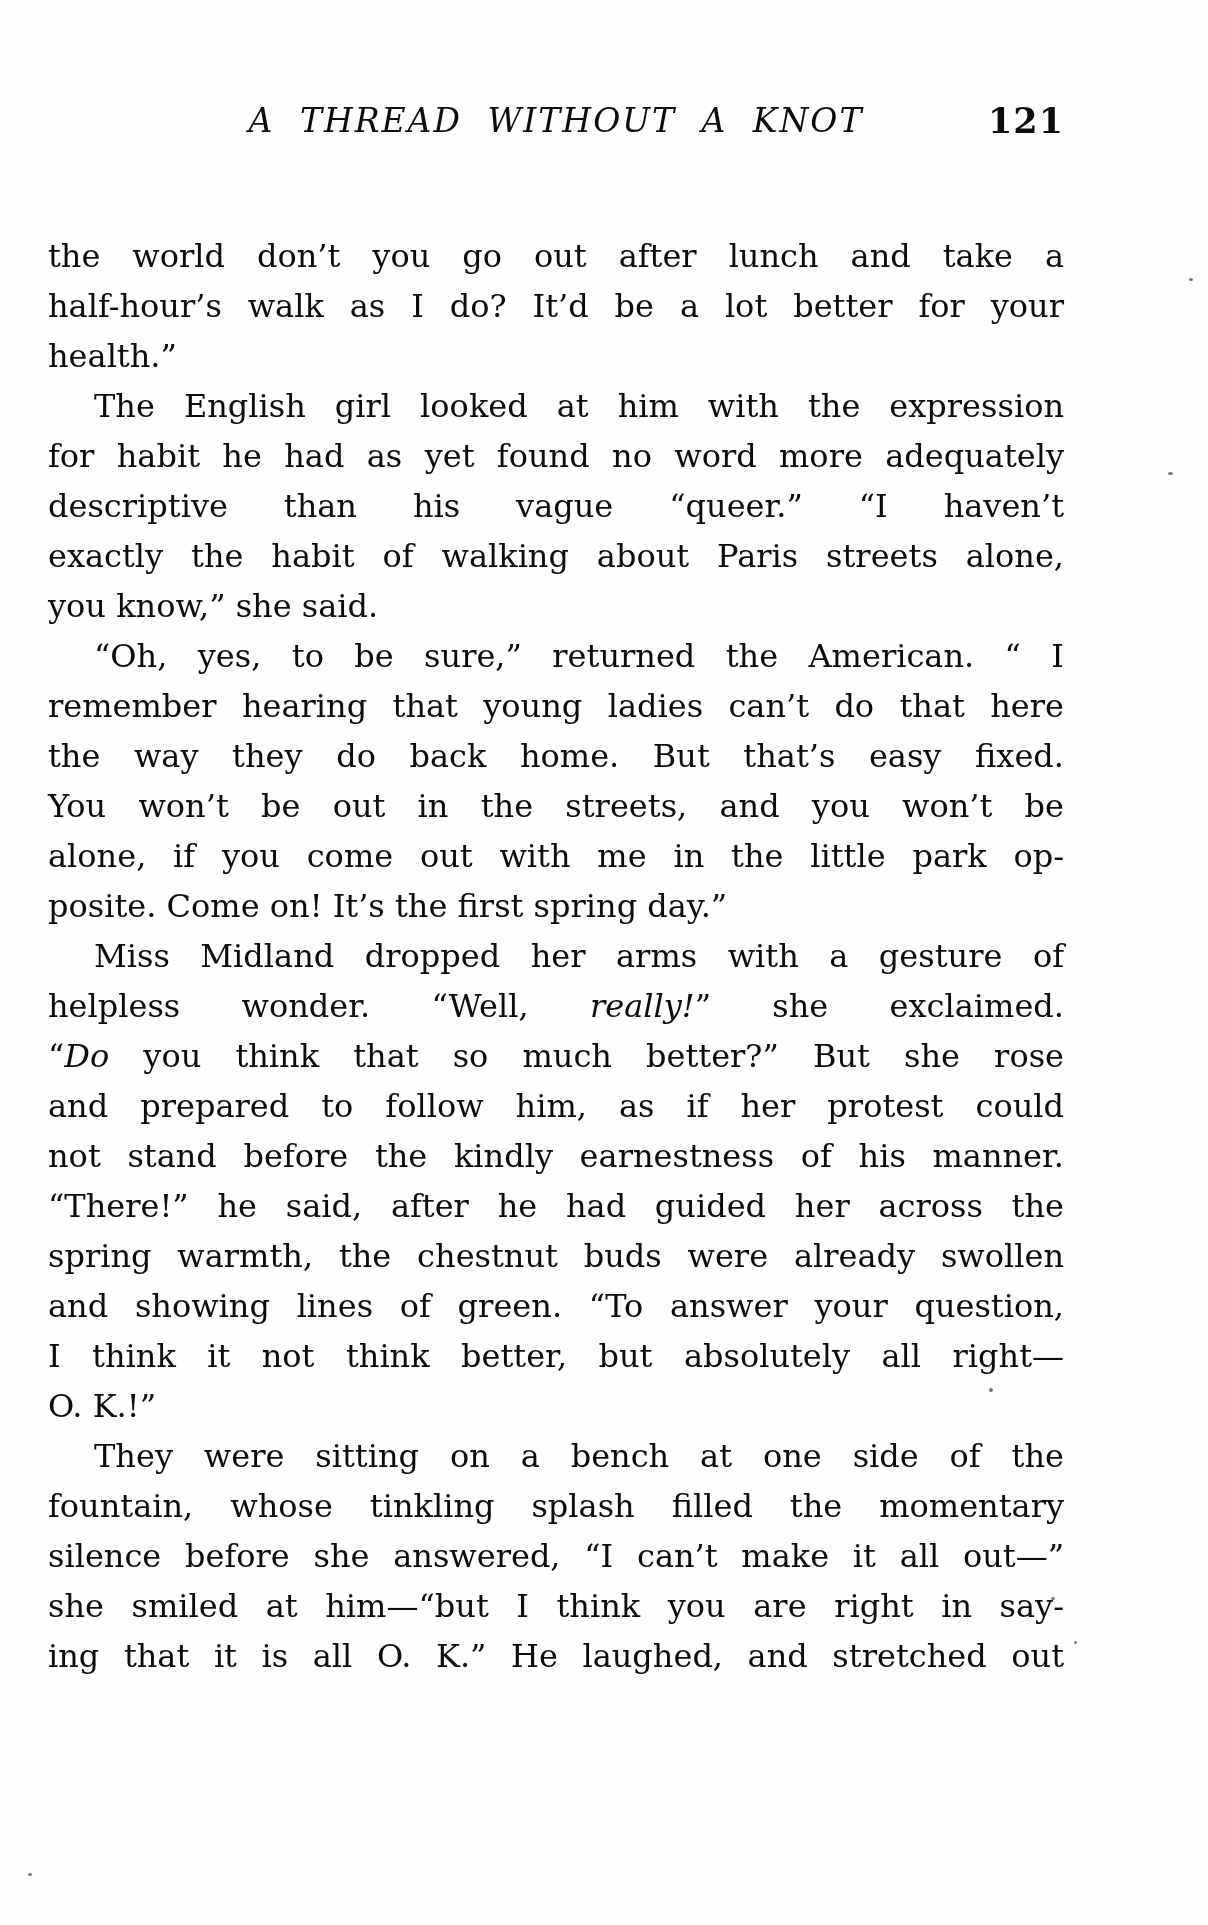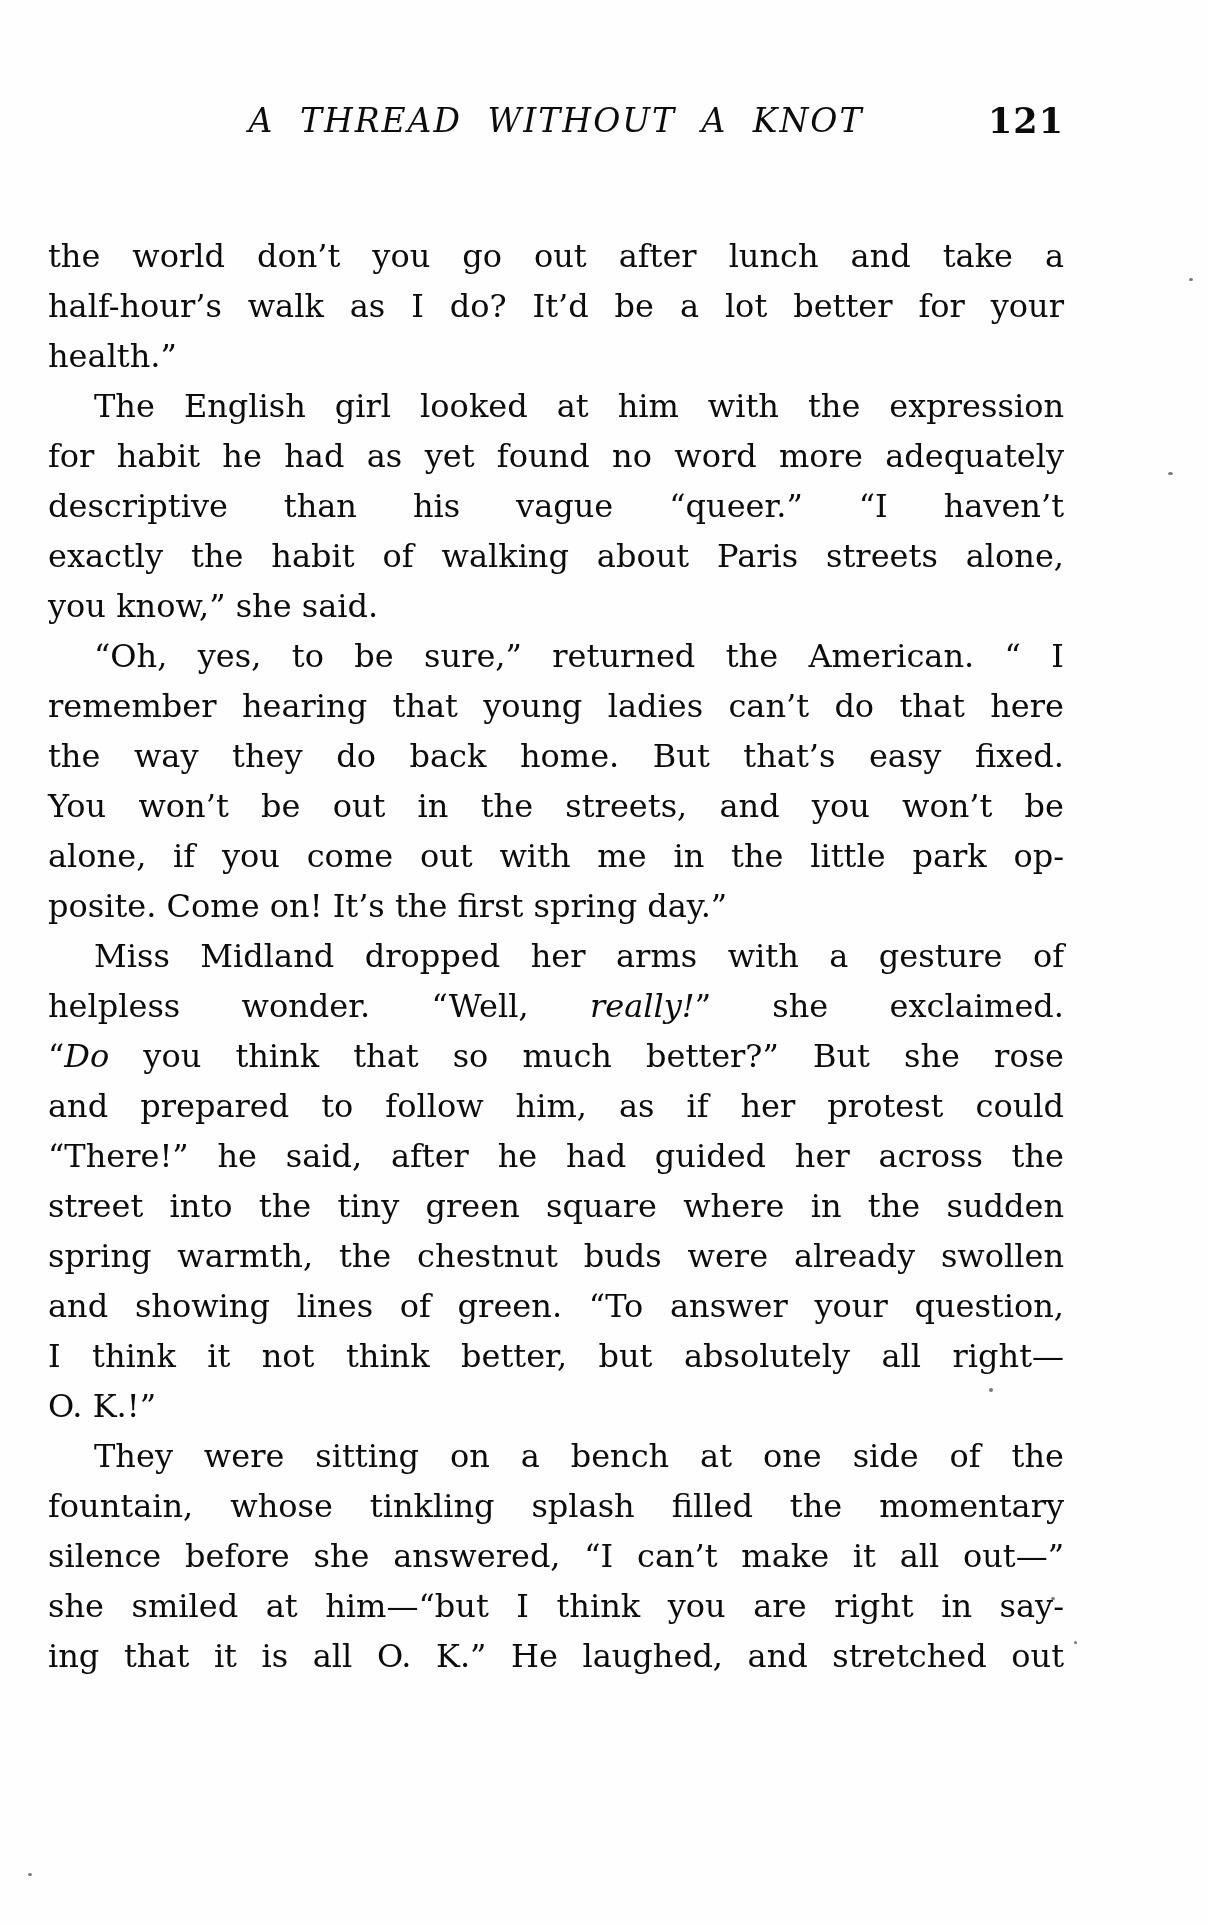--- a/index.html
+++ b/index.html
@@ -81,22 +81,22 @@
       <div class="line indent"><span>“Oh, yes, to be sure,” returned the American.  “ I</span></div>
       <div class="line"><span>remember hearing that young ladies can’t do that here</span></div>
       <div class="line"><span>the way they do back home.  But that’s easy fixed.</span></div>
       <div class="line"><span>You won’t be out in the streets, and you won’t be</span></div>
       <div class="line"><span>alone, if you come out with me in the little park op-</span></div>
       <div class="line para-end"><span>posite.  Come on!  It’s the first spring day.”</span></div>
       <div class="line indent"><span>Miss Midland dropped her arms with a gesture of</span></div>
       <div class="line"><span>helpless wonder.  “Well, </span><i>really!</i><span>”  she exclaimed.</span></div>
       <div class="line"><span>“</span><i>Do</i><span> you think that so much better?”  But she rose</span></div>
       <div class="line"><span>and prepared to follow him, as if her protest could</span></div>
+      <div class="line"><span>not stand before the kindly earnestness of his manner.</span></div>
       <div class="line"><span>“There!” he said, after he had guided her across the</span></div>
-      <div class="line"><span>street into the tiny green square where in the sudden</span></div>
       <div class="line"><span>spring warmth, the chestnut buds were already swollen</span></div>
       <div class="line"><span>and showing lines of green.  “To answer your question,</span></div>
       <div class="line"><span>I think it not think better, but absolutely all right—</span></div>
       <div class="line para-end"><span>O. K.!”</span></div>
       <div class="line indent"><span>They were sitting on a bench at one side of the</span></div>
       <div class="line"><span>fountain, whose tinkling splash filled the momentary</span></div>
       <div class="line"><span>silence before she answered, “I can’t make it all out—”</span></div>
       <div class="line"><span>she smiled at him—“but I think you are right in say-</span></div>
       <div class="line"><span>ing that it is all O. K.”  He laughed, and stretched out</span></div>
     </div>

